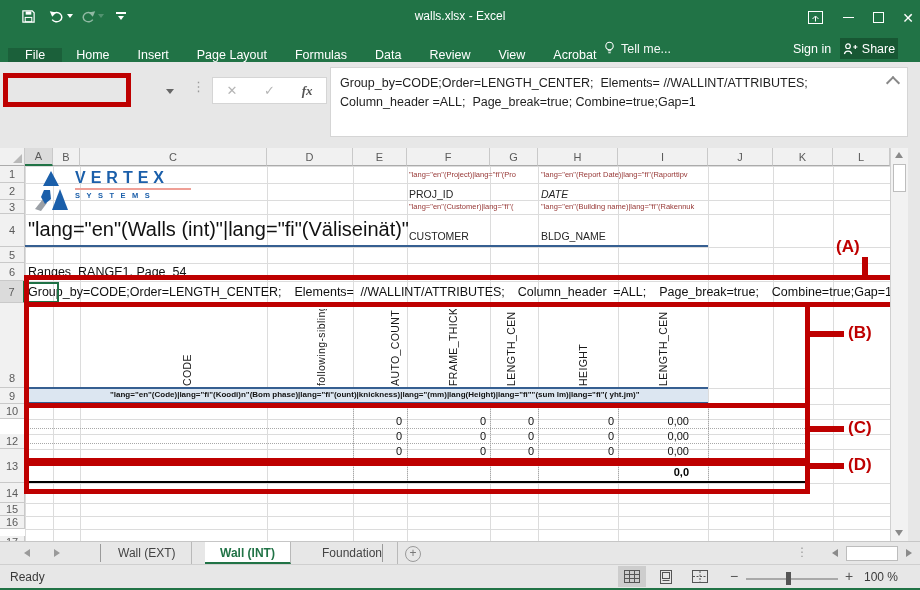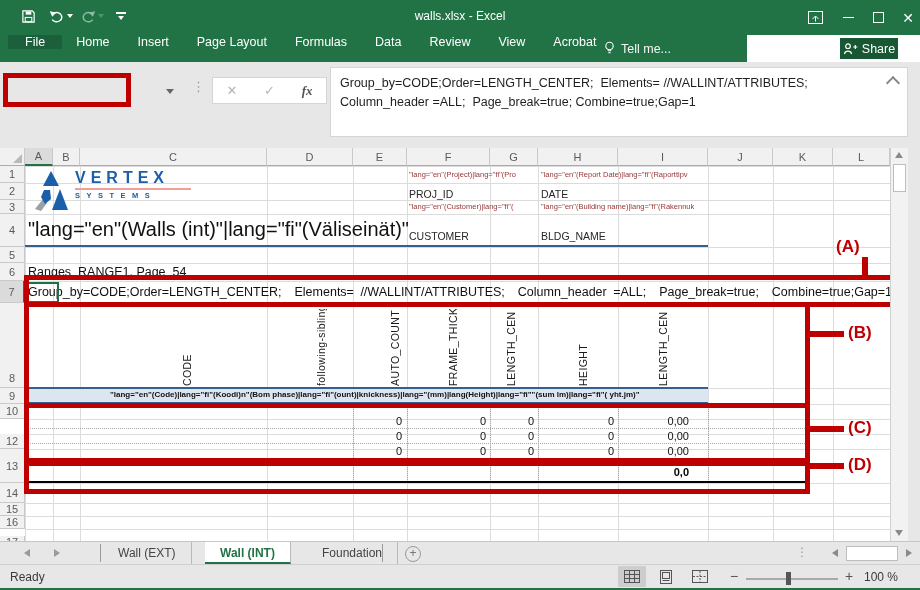--- a/index.html
+++ b/index.html
@@ -6,21 +6,21 @@
   #app{position:relative;width:920px;height:590px;background:#fff;overflow:hidden;
        font-family:"Liberation Sans",sans-serif;-webkit-font-smoothing:antialiased;}
   
   #titlebar{position:absolute;left:0;top:0;width:920px;height:35px;background:#217346;color:#fff;}
   .qat-btn{position:absolute;top:9px;display:flex;align-items:center;cursor:default;}
   .caret-down{width:0;height:0;border-left:3px solid transparent;border-right:3px solid transparent;border-top:4px solid #fff;margin-left:2px;}
   .caret-dim{border-top-color:rgba(255,255,255,.45);}
   #window-title{position:absolute;left:0;right:0;top:9px;text-align:center;font-size:12px;color:#fff;}
   .win-ctl{position:absolute;top:0;height:35px;width:30px;display:flex;align-items:center;justify-content:center;color:#fff;font-size:13px;}
   
-  #ribbon{position:absolute;left:0;top:35px;width:747px;height:27px;background:#217346;display:flex;align-items:flex-start;}
+  #ribbon{position:absolute;left:0;top:35px;width:920px;height:27px;background:#217346;display:flex;align-items:flex-end;}
   .rtab{color:#fff;font-size:12.5px;padding:0 14px;display:flex;align-items:center;white-space:nowrap;}
   .rtab-file{background:rgba(0,0,0,.16);padding:0 17px;}
   #tellme{position:absolute;left:604px;top:35px;height:27px;display:flex;align-items:center;color:rgba(255,255,255,.95);font-size:12.5px;gap:6px;}
   #signin{position:absolute;left:793px;top:35px;height:27px;display:flex;align-items:center;color:#fff;font-size:12.5px;}
   #share-btn{position:absolute;left:840px;top:38px;width:58px;height:21px;background:#175733;color:#fff;
              font-size:12.5px;display:flex;align-items:center;justify-content:center;gap:4px;}
   
   #fbar-area{position:absolute;left:0;top:62px;width:920px;height:78px;background:#E7E7E7;}
   #name-box{position:absolute;left:8px;top:15px;width:175px;height:27px;background:#fff;border:1px solid #D0D0D0;
             font-size:13px;color:#333;display:flex;align-items:center;padding-left:8px;box-sizing:border-box;}
@@ -274,21 +274,21 @@
     <div id="logo-text">
       <div class="brand">VERTEX</div>
       <div id="logo-line"></div>
       <div class="brandsub">SYSTEMS</div>
     </div>
   </div>
 
   <div class="maroon" style="left:409px;top:170px;width:127px;">"lang="en"(Project)|lang="fi"(Pro</div>
   <div class="maroon" style="left:541px;top:170px;width:166px;">"lang="en"(Report Date)|lang="fi"(Raporttipv</div>
   <div class="fieldlbl" style="left:409px;top:188px;">PROJ_ID</div>
-  <div class="fieldlbl" style="left:541px;top:188px;">DATE</div>
+  <div class="fieldlbl" style="left:541px;top:188px;font-style:italic;">DATE</div>
   <div class="maroon" style="left:409px;top:202px;width:127px;">"lang="en"(Customer)|lang="fi"(</div>
   <div class="maroon" style="left:541px;top:202px;width:166px;">"lang="en"(Building name)|lang="fi"(Rakennuk</div>
   <div class="fieldlbl" style="left:409px;top:230px;">CUSTOMER</div>
   <div class="fieldlbl" style="left:541px;top:230px;">BLDG_NAME</div>
 
   <div id="cell-a4">"lang="en"(Walls (int)"|lang="fi"(Väliseinät)"</div>
   <div id="row4-border"></div>
   <div id="cell-a6">Ranges  RANGE1, Page  54</div>
   <div id="cell-a7">Group_by=CODE;Order=LENGTH_CENTER;  Elements= //WALLINT/ATTRIBUTES;  Column_header =ALL;  Page_break=true;  Combine=true;Gap=1</div>
   <div id="sel-a7"></div>

